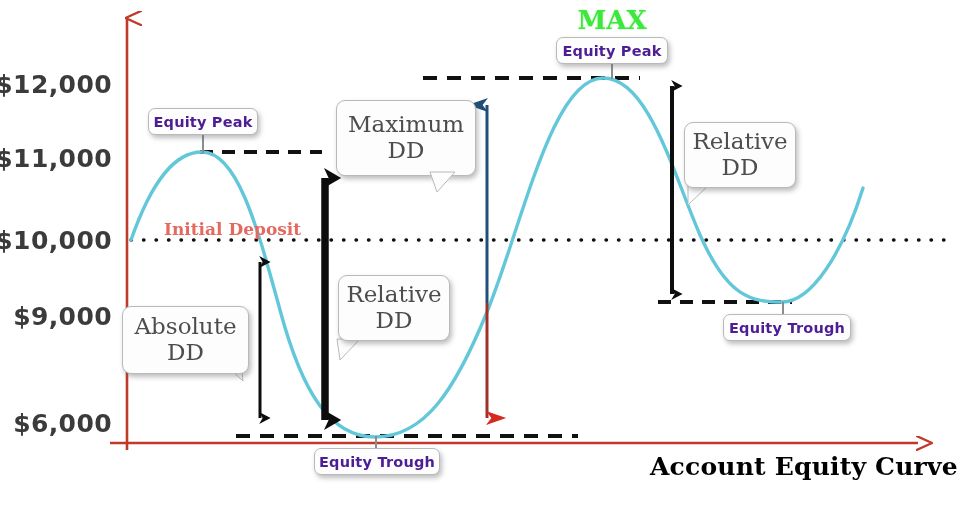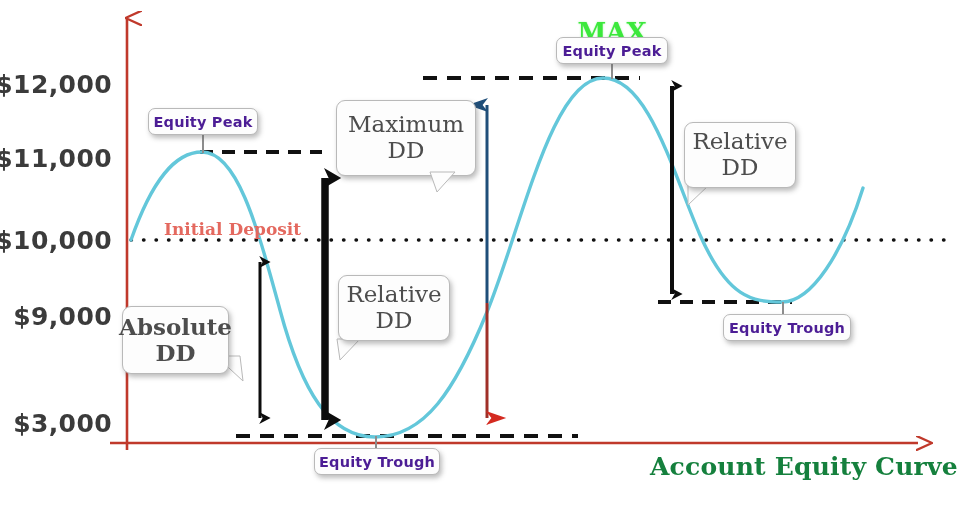--- a/index.html
+++ b/index.html
@@ -36,21 +36,21 @@
     text-align: right;
     white-space: nowrap;
     transform: translateY(-50%);
   }
 
   .axis-title {
     position: absolute;
     font-family: "DejaVu Serif", serif;
     font-size: 25px;
     font-weight: 600;
-    color: #15803d;
+    color: #000000;
     white-space: nowrap;
     letter-spacing: 0.2px;
   }
 
   .initial-deposit {
     position: absolute;
     font-family: "DejaVu Serif", serif;
     font-size: 17px;
     font-weight: 700;
     color: #e4695f;
@@ -168,27 +168,27 @@
     <line x1="487" y1="303" x2="487" y2="105" stroke="#1f4e79" stroke-width="3" marker-end="url(#mk-navy-up)"></line>
     <line x1="487" y1="303" x2="487" y2="418" stroke="#a03028" stroke-width="3" marker-end="url(#mk-red-dn)"></line>
 
     <line x1="672" y1="86" x2="672" y2="294" stroke="#0d0d0d" stroke-width="4" marker-start="url(#mk-black-up)" marker-end="url(#mk-black-up)"></line>
   </svg>
 
   <div class="ylabel" style="right:848px; top:84px;">$12,000</div>
   <div class="ylabel" style="right:848px; top:158px;">$11,000</div>
   <div class="ylabel" style="right:848px; top:240px;">$10,000</div>
   <div class="ylabel" style="right:848px; top:316px;">$9,000</div>
-  <div class="ylabel" style="right:848px; top:423px;">$3,000</div>
+  <div class="ylabel" style="right:848px; top:423px;">$6,000</div>
 
   <div class="axis-title" style="left:650px; top:452px;">Account Equity Curve</div>
 
   <div class="initial-deposit" style="left:136px; top:229px;">Initial Deposit</div>
 
-  <div class="minmax" style="left:612px; top:32px;">MAX</div>
+  <div class="minmax" style="left:612px; top:20px;">MAX</div>
 
   <div class="stem" style="left:202px; top:134px; height:19px;"></div>
   <div class="callout small" style="left:148px; top:108px; width:110px; height:27px;">Equity Peak</div>
 
   <div class="stem" style="left:611px; top:62px; height:17px;"></div>
   <div class="callout small" style="left:556px; top:37px; width:112px; height:27px;">Equity Peak</div>
 
   <div class="stem" style="left:375px; top:436px; height:14px;"></div>
   <div class="callout small" style="left:314px; top:448px; width:126px; height:27px;">Equity Trough</div>
 
@@ -219,20 +219,20 @@
     </span>
   </div>
 
   <div class="callout big" style="left:684px; top:122px; width:112px; height:66px;">
     <span>
       <span>Relative</span>
       <span class="c-line2">DD</span>
     </span>
   </div>
 
-  <div class="callout big" style="left:122px; top:306px; width:107px; height:68px;font-weight:bold;">
+  <div class="callout big" style="left:122px; top:306px; width:127px; height:68px;">
     <span>
       <span>Absolute</span>
       <span class="c-line2">DD</span>
     </span>
   </div>
 
 </div>
 
 </body></html>

